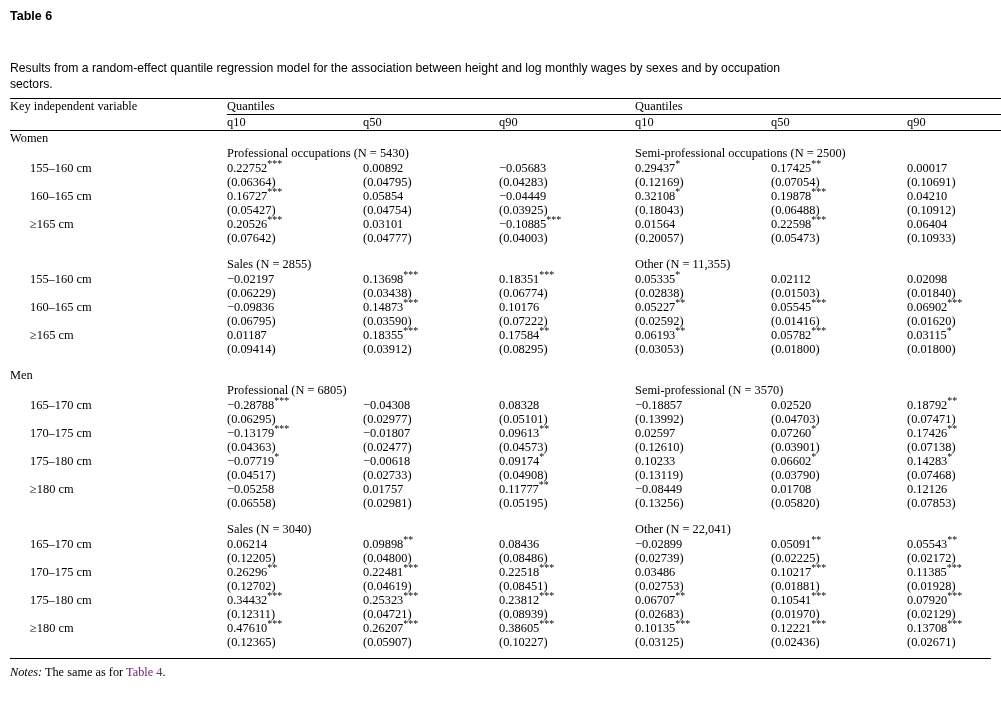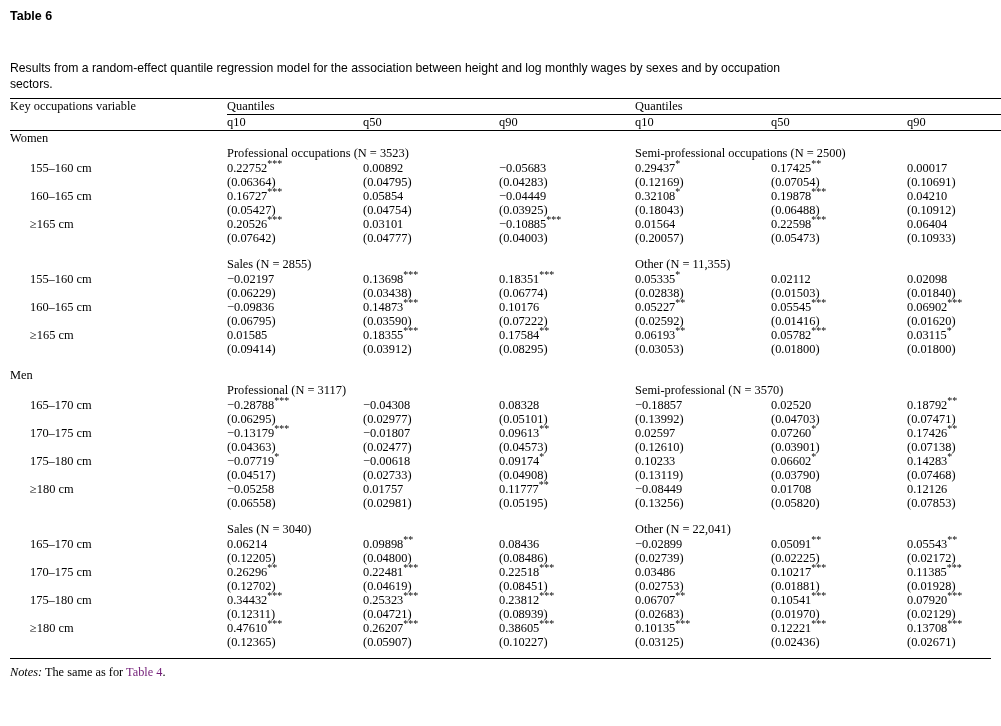--- a/index.html
+++ b/index.html
@@ -110,21 +110,21 @@
         <col class="c-q">
         <col class="c-q">
     </colgroup>
     <tbody>
 
       <tr class="rule-top">
         <td colspan="7"></td>
       </tr>
 
       <tr class="hdr-row">
-        <td>Key occupations variable</td>
+        <td>Key independent variable</td>
         <td class="span-rule" colspan="3">Quantiles</td>
         <td class="span-rule" colspan="3">Quantiles</td>
       </tr>
 
       <tr class="sub-row">
         <td></td>
         <td>q10</td>
         <td>q50</td>
         <td>q90</td>
         <td>q10</td>
@@ -135,21 +135,21 @@
       <tr class="rule-head">
         <td colspan="7"></td>
       </tr>
 
     <tr class="group-title">
           <td class="nowrap">Women</td>
           <td colspan="6"></td>
         </tr>
         <tr class="sector-row">
           <td></td>
-          <td class="nowrap" colspan="3">Professional occupations (N = 3523)</td>
+          <td class="nowrap" colspan="3">Professional occupations (N = 5430)</td>
           <td class="nowrap" colspan="3">Semi-professional occupations (N = 2500)</td>
         </tr>
         <tr class="coef-row">
           <td class="lbl-indent">155–160 cm</td>
           <td class="nowrap"><span>0.22752<sup class="stars">***</sup></span></td>
           <td class="nowrap"><span>0.00892</span></td>
           <td class="nowrap"><span>−0.05683</span></td>
           <td class="nowrap"><span>0.29437<sup class="stars">*</sup></span></td>
           <td class="nowrap"><span>0.17425<sup class="stars">**</sup></span></td>
           <td class="nowrap"><span>0.00017</span></td>
@@ -238,21 +238,21 @@
           <td></td>
           <td class="nowrap">(0.06795)</td>
           <td class="nowrap">(0.03590)</td>
           <td class="nowrap">(0.07222)</td>
           <td class="nowrap">(0.02592)</td>
           <td class="nowrap">(0.01416)</td>
           <td class="nowrap">(0.01620)</td>
         </tr>
         <tr class="coef-row">
           <td class="lbl-indent">≥165 cm</td>
-          <td class="nowrap"><span>0.01585</span></td>
+          <td class="nowrap"><span>0.01187</span></td>
           <td class="nowrap"><span>0.18355<sup class="stars">***</sup></span></td>
           <td class="nowrap"><span>0.17584<sup class="stars">**</sup></span></td>
           <td class="nowrap"><span>0.06193<sup class="stars">**</sup></span></td>
           <td class="nowrap"><span>0.05782<sup class="stars">***</sup></span></td>
           <td class="nowrap"><span>0.03115<sup class="stars">*</sup></span></td>
         </tr>
         <tr class="se-row">
           <td></td>
           <td class="nowrap">(0.09414)</td>
           <td class="nowrap">(0.03912)</td>
@@ -263,21 +263,21 @@
         </tr>
         <tr class="spacer-row">
           <td colspan="7"></td>
         </tr>
         <tr class="group-title">
           <td class="nowrap">Men</td>
           <td colspan="6"></td>
         </tr>
         <tr class="sector-row">
           <td></td>
-          <td class="nowrap" colspan="3">Professional (N = 3117)</td>
+          <td class="nowrap" colspan="3">Professional (N = 6805)</td>
           <td class="nowrap" colspan="3">Semi-professional (N = 3570)</td>
         </tr>
         <tr class="coef-row">
           <td class="lbl-indent">165–170 cm</td>
           <td class="nowrap"><span>−0.28788<sup class="stars">***</sup></span></td>
           <td class="nowrap"><span>−0.04308</span></td>
           <td class="nowrap"><span>0.08328</span></td>
           <td class="nowrap"><span>−0.18857</span></td>
           <td class="nowrap"><span>0.02520</span></td>
           <td class="nowrap"><span>0.18792<sup class="stars">**</sup></span></td>

